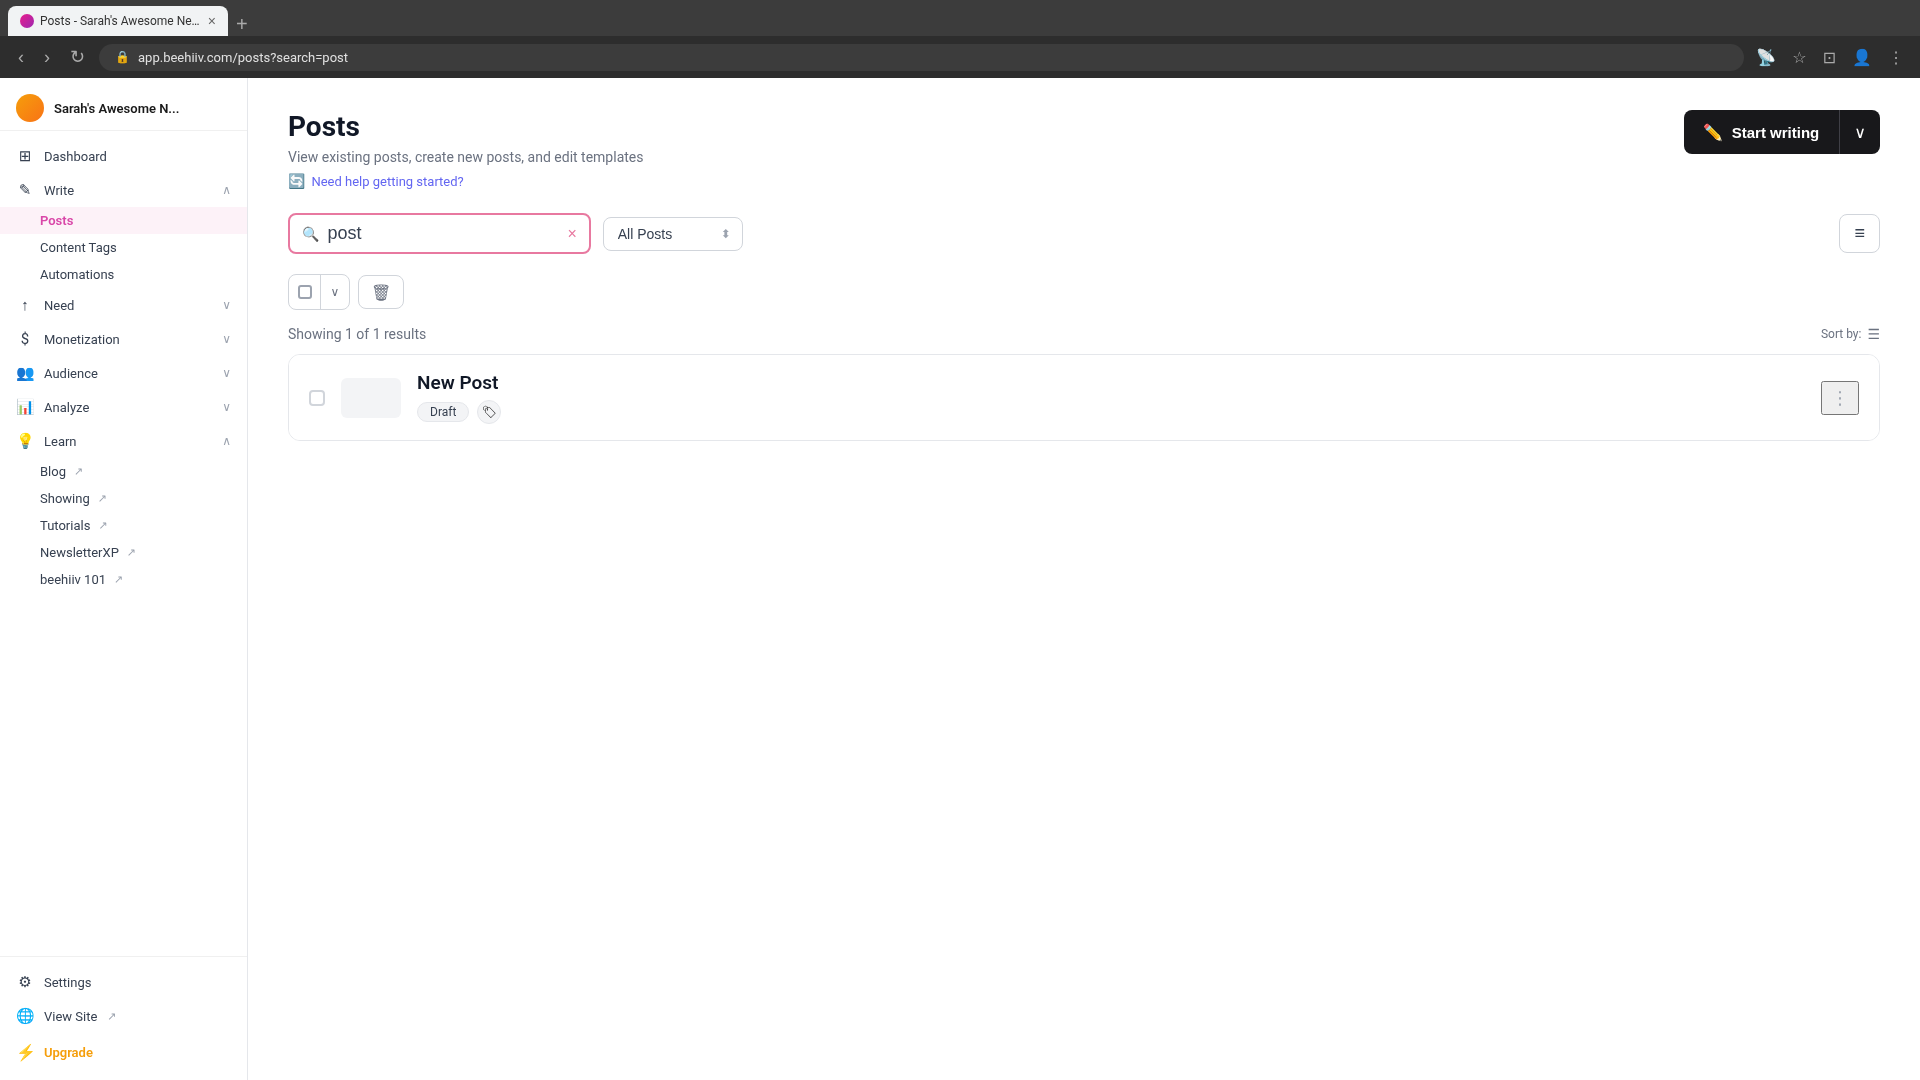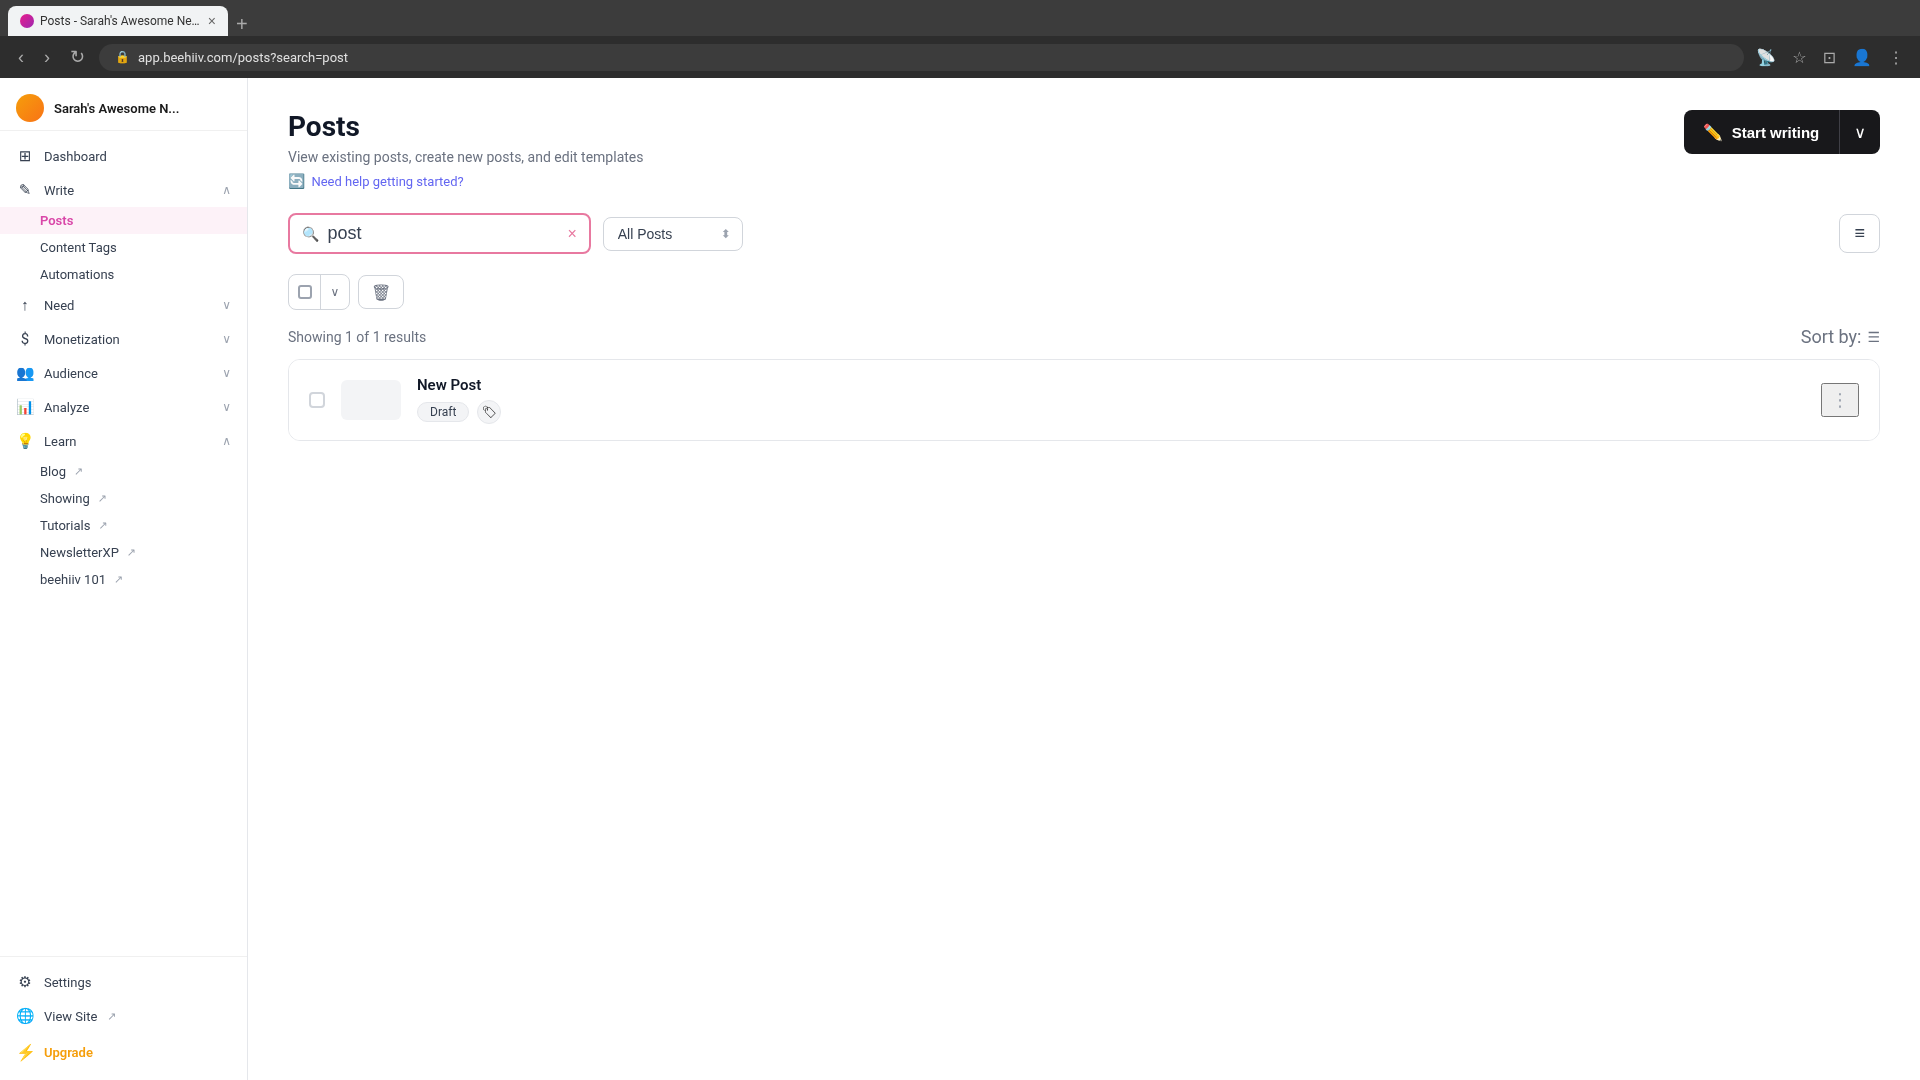--- a/index.html
+++ b/index.html
@@ -65,30 +65,30 @@
     .checkbox-dropdown { display: flex; align-items: center; border: 1px solid #d1d5db; border-radius: 8px; overflow: hidden; }
     .bulk-checkbox { width: 32px; height: 34px; display: flex; align-items: center; justify-content: center; cursor: pointer; border-right: 1px solid #d1d5db; }
     .bulk-check { width: 14px; height: 14px; border: 2px solid #9ca3af; border-radius: 3px; }
     .bulk-chevron { width: 28px; height: 34px; display: flex; align-items: center; justify-content: center; cursor: pointer; font-size: 12px; color: #6b7280; }
     .delete-btn { border: 1px solid #d1d5db; border-radius: 8px; background: #fff; padding: 6px 12px; cursor: pointer; color: #6b7280; font-size: 16px; height: 34px; display: flex; align-items: center; }
 
     
     .results-row { display: flex; align-items: center; justify-content: space-between; margin-bottom: 12px; }
     .results-count { font-size: 14px; color: #6b7280; }
     .sort-btn { display: flex; align-items: center; gap: 6px; border: none; background: none; cursor: pointer; font-size: 14px; color: #6b7280; }
-    .sort-label { font-size: 18px; color: #6b7280; }
+    .sort-label { font-size: 12px; color: #6b7280; }
 
     
     .posts-table { border: 1px solid #e5e7eb; border-radius: 12px; overflow: hidden; }
     .post-row { display: flex; align-items: center; padding: 16px 20px; gap: 16px; background: #fff; border-bottom: 1px solid #f3f4f6; }
     .post-row:last-child { border-bottom: none; }
     .post-checkbox { width: 16px; height: 16px; border: 2px solid #d1d5db; border-radius: 4px; flex-shrink: 0; cursor: pointer; }
     .post-thumbnail { width: 60px; height: 40px; background: #f3f4f6; border-radius: 6px; flex-shrink: 0; }
     .post-info { flex: 1; }
-    .post-title { font-size: 15px; font-weight: 600; color: #111827; margin-bottom: 6px; }
+    .post-title { font-size: 19px; font-weight: 600; color: #111827; margin-bottom: 6px; }
     .post-tags { display: flex; align-items: center; gap: 8px; }
     .tag-draft { background: #f3f4f6; border: 1px solid #e5e7eb; border-radius: 20px; padding: 2px 12px; font-size: 12px; color: #374151; }
     .tag-icon { width: 24px; height: 24px; border-radius: 50%; background: #f3f4f6; border: 1px solid #e5e7eb; display: flex; align-items: center; justify-content: center; font-size: 12px; cursor: pointer; }
     .post-menu { color: #9ca3af; font-size: 18px; cursor: pointer; padding: 4px 8px; }
 
     
     .sidebar-upgrade { display: flex; align-items: center; gap: 8px; padding: 10px 16px; font-size: 13px; color: #f59e0b; font-weight: 600; cursor: pointer; }
     .upgrade-icon { font-size: 16px; }
   </style>
 </head>

